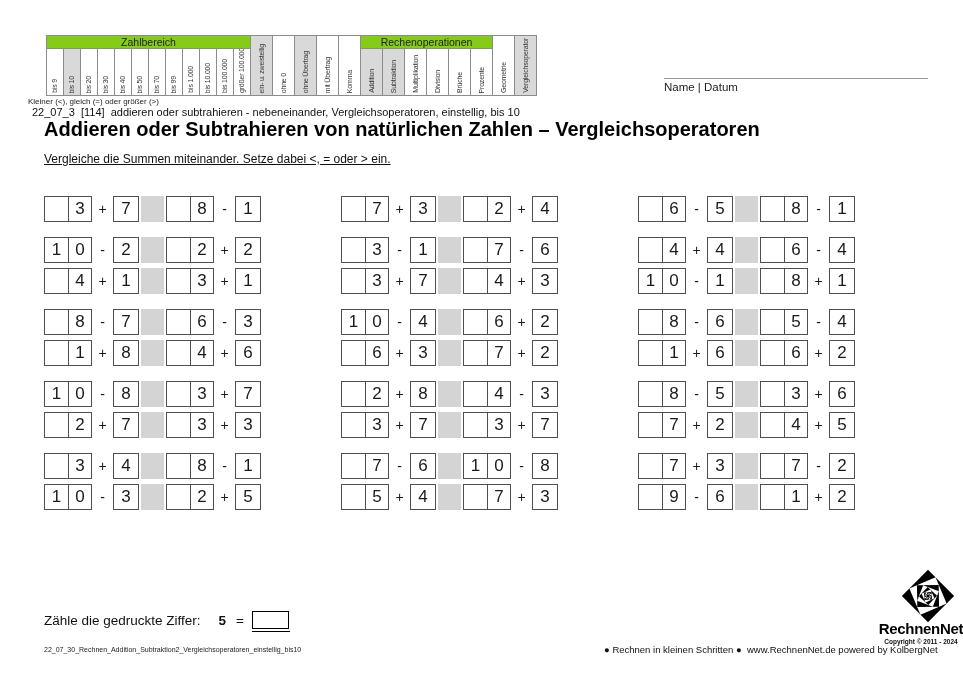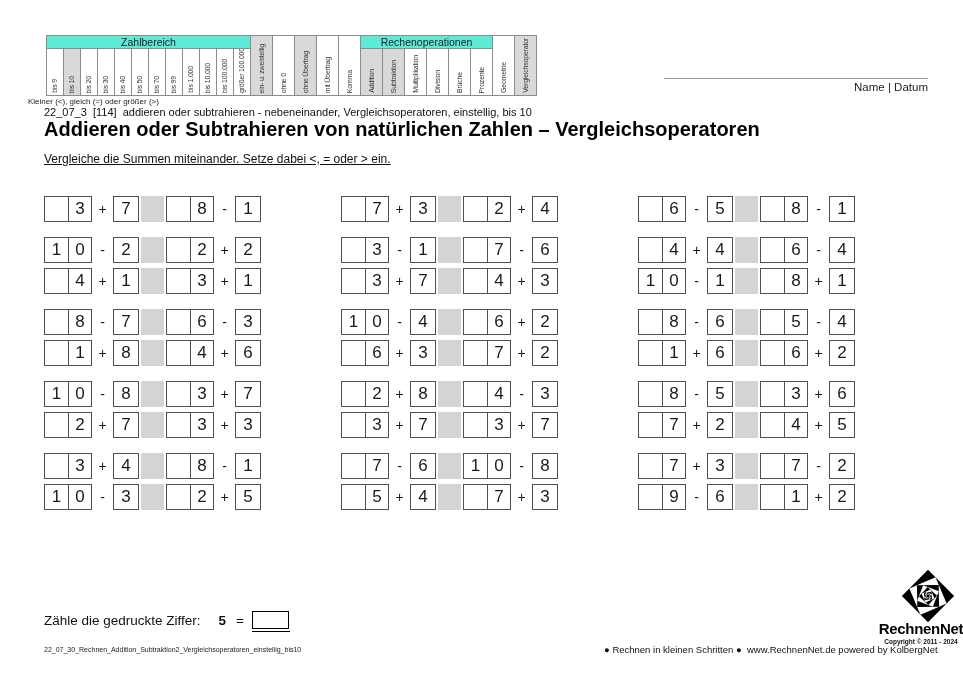--- a/index.html
+++ b/index.html
@@ -11,21 +11,21 @@
     color: #111;
     overflow: hidden;
   }
   .abs { position: absolute; }
 
   
   .tbl {
     position: absolute; left: 46px; top: 35px;
     display: flex; align-items: stretch;
     border-top: 1px solid #8c8c8c; border-left: 1px solid #8c8c8c;
-    background: #5eead4;
+    background: #84cc16;
   }
   .tbl-group { display: flex; flex-direction: column; }
   .tbl-group-title {
     height: 13px; line-height: 12px; text-align: center;
     font-size: 10.5px; color: #222; white-space: nowrap;
     border-bottom: 1px solid #8c8c8c; border-right: 1px solid #8c8c8c;
     overflow: hidden;
   }
   .tbl-cols { display: flex; }
   .tbl-col {
@@ -38,23 +38,23 @@
   .g-zahl .tbl-col { width: 17px; }
   .tbl-col.hl { background: #d9d9d9; }
   .vtext {
     writing-mode: vertical-rl; transform: rotate(180deg);
     font-size: 7px; letter-spacing: -0.2px; color: #333;
     white-space: nowrap; line-height: 1.1;
   }
 
   .note  { left: 28px; top: 97px;  font-size: 8px;   color: #222; }
   .nd-line { left: 664px; top: 78px; width: 264px; height: 1px; background: #999; }
-  .nd-text { left: 664px; top: 81px; width: 264px; text-align: right; font-size: 11.5px; color: #222; }
-
-  .code  { left: 44px; top: 106px; font-size: 11px;  color: #111; white-space: pre; }
+  .nd-text { left: 664px; top: 81px; width: 264px; font-size: 11.5px; color: #222; }
+
+  .code  { left: 32px; top: 106px; font-size: 11px;  color: #111; white-space: pre; }
   .title { left: 44px; top: 118px; font-size: 20px; font-weight: bold; color: #000; }
   .instr { left: 44px; top: 152px; font-size: 12px; color: #111; text-decoration: underline; }
 
   
   .ex-grid { left: 44px; top: 196px; }
   .ex-row { display: flex; margin-bottom: 5px; }
   .ex-row.gap { margin-bottom: 15px; }
   .prob { width: 297px; display: flex; align-items: center; }
   .box2 { display: flex; height: 26px; border: 1.6px solid #4f4f4f; background: #fff; }
   .cell {

